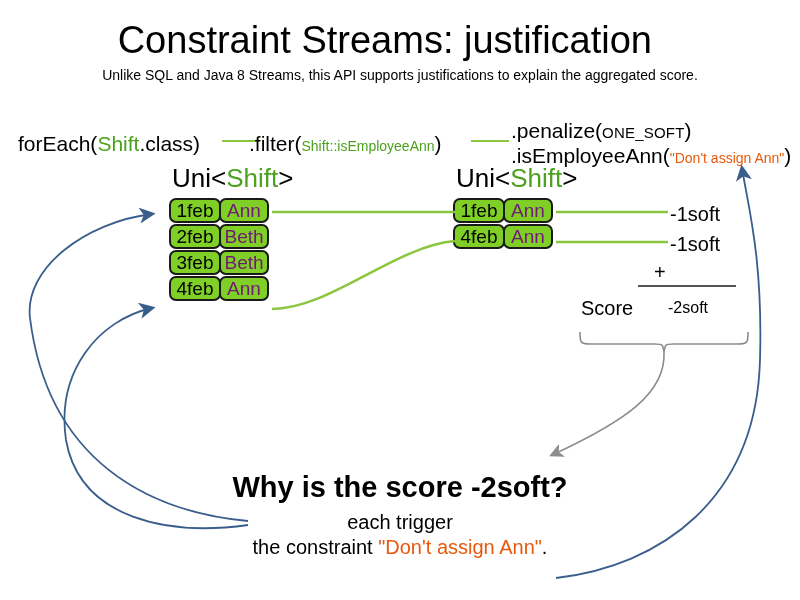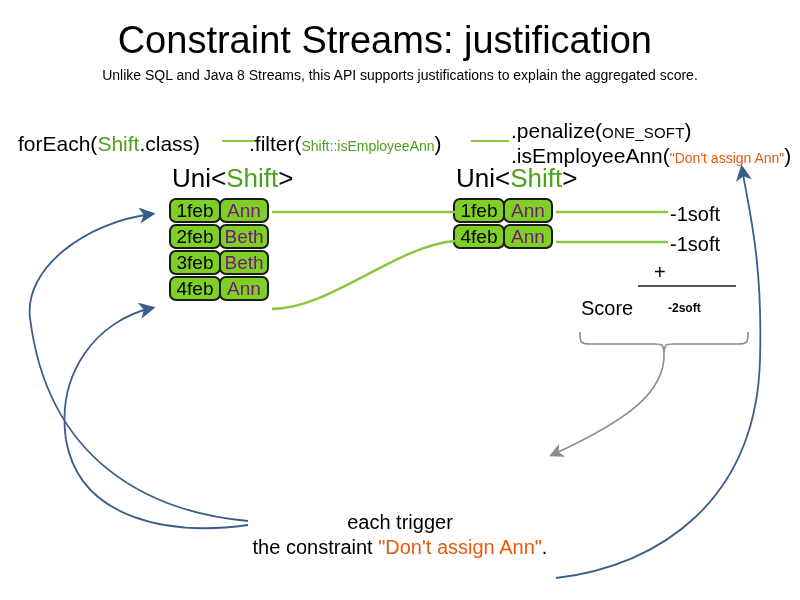--- a/index.html
+++ b/index.html
@@ -134,23 +134,22 @@
   }
   #score-label {
     position: absolute;
     left: 581px; top: 297px;
     font-size: 20px;
     line-height: 22px;
   }
   #score-total {
     position: absolute;
     left: 668px; top: 297px;
-    font-size: 12px;
-    line-height: 22px;
-    font-weight: bold;
+    font-size: 16px;
+    line-height: 22px;
   }
 
   
   .penalty {
     position: absolute;
     font-size: 20px;
     line-height: 22px;
   }
   #penalty-1 { left: 670px; top: 203px; }
   #penalty-2 { left: 670px; top: 233px; }
@@ -237,20 +236,21 @@
   </div>
 
   <div class="penalty" id="penalty-1">-1soft</div>
   <div class="penalty" id="penalty-2">-1soft</div>
 
   <div id="score-plus">+</div>
   <div id="score-rule"></div>
   <div id="score-label">Score</div>
   <div id="score-total">-2soft</div>
 
+  <div id="question">Why is the score -2soft?</div>
   <div id="explanation">
     <div>each trigger</div>
     <div><span>the constraint </span><span class="kw-orange">"Don't assign Ann"</span><span>.</span></div>
   </div>
 
   <svg class="overlay" viewBox="0 0 800 600">
     <defs>
       <marker id="blue-head" markerWidth="9" markerHeight="9" refX="7" refY="4.5" orient="auto">
         <path d="M0,0 L9,4.5 L0,9 L2.4,4.5 Z" fill="#3A5E8C"></path>
       </marker>

